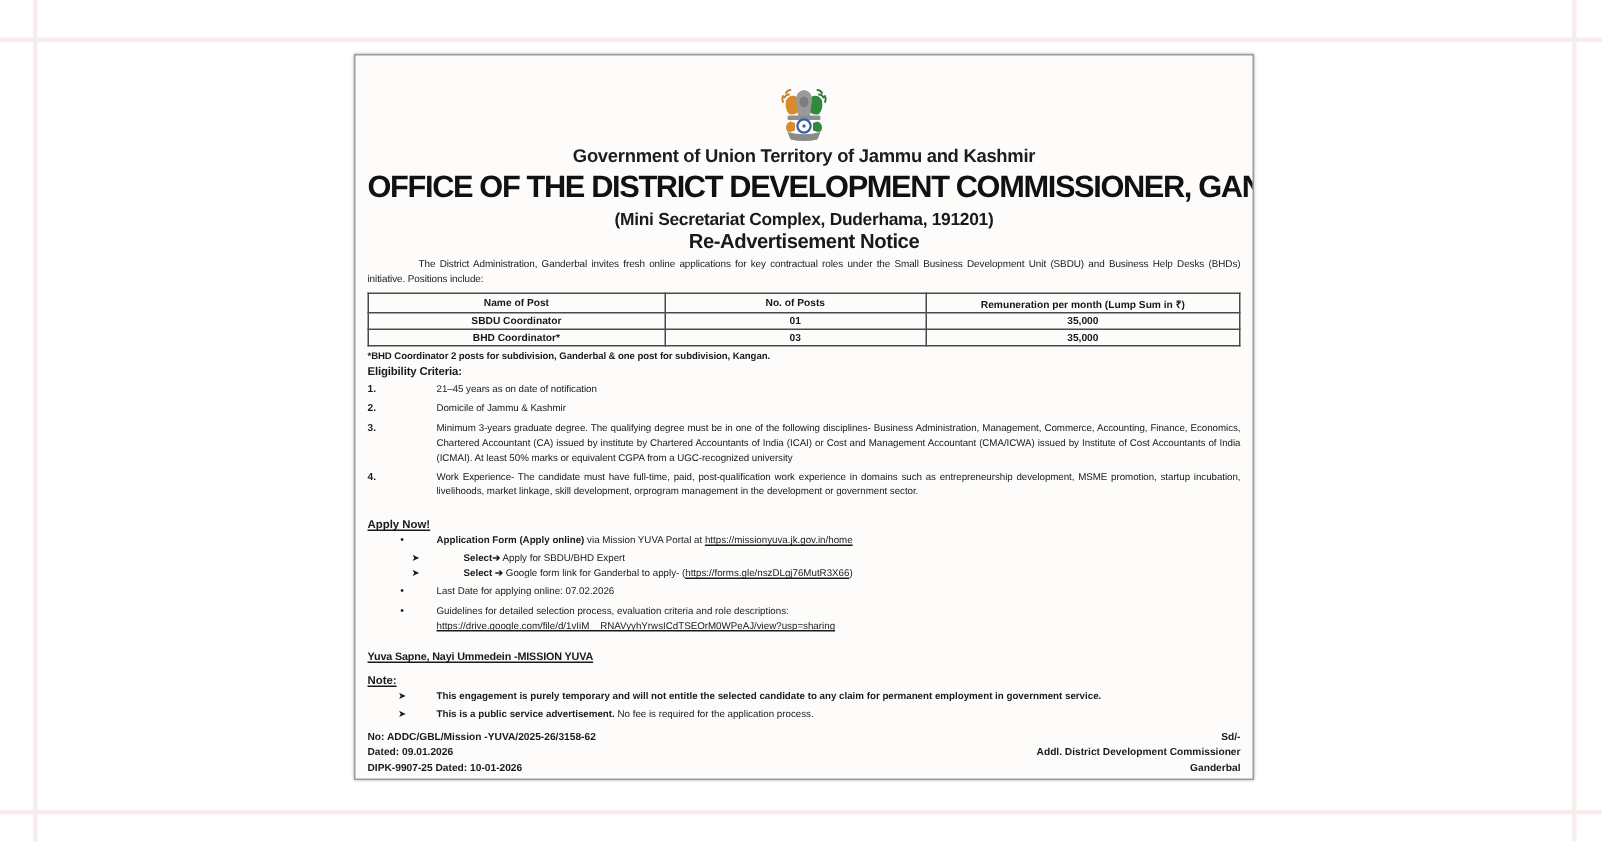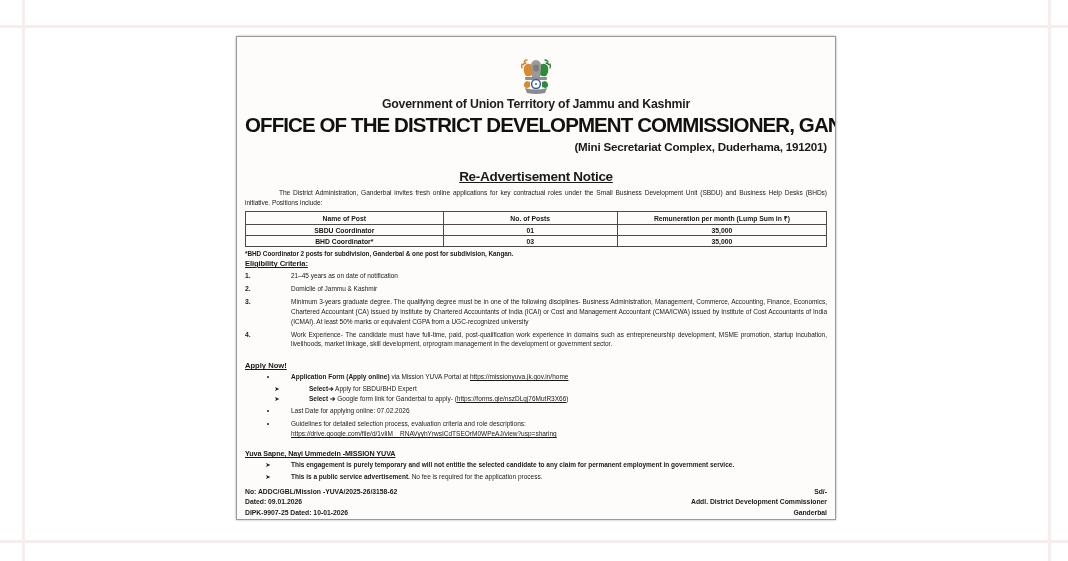--- a/index.html
+++ b/index.html
@@ -75,33 +75,32 @@
   .office-line {
     text-align: center;
     font-size: 20.5px;
     font-weight: bold;
     letter-spacing: -0.9px;
     color: #111111;
     margin-top: 2px;
     white-space: nowrap;
   }
   .address-line {
-    text-align: right;
+    text-align: center;
     font-size: 11.6px;
     font-weight: bold;
     letter-spacing: -0.2px;
     margin-top: 3px;
   }
   .notice-title {
     text-align: center;
     font-size: 13.5px;
     font-weight: bold;
-    text-decoration: underline;
     letter-spacing: -0.3px;
-    margin-top: 16px;
+    margin-top: 0;
   }
 
   
   .intro {
     font-size: 6.6px;
     line-height: 1.45;
     text-align: justify;
     margin-top: 4px;
     text-indent: 34px;
     letter-spacing: -0.05px;
@@ -129,21 +128,20 @@
     font-size: 6.4px;
     font-weight: bold;
     margin-top: 3px;
     letter-spacing: -0.05px;
   }
 
   
   .section-head {
     font-size: 7.6px;
     font-weight: bold;
-    text-decoration: underline;
     margin-top: 2px;
     letter-spacing: -0.1px;
   }
   .crit-row {
     display: flex;
     margin-top: 3px;
     font-size: 6.5px;
     line-height: 1.5;
   }
   .crit-num {
@@ -375,20 +373,21 @@
     <div class="bullet-mark">•</div>
     <div class="bullet-body">Guidelines for detailed selection process, evaluation criteria and role descriptions:</div>
   </div>
 
   <div class="link-line">
     <a class="lnk" href="#">https://drive.google.com/file/d/1vIiM__RNAVyyhYrwsICdTSEOrM0WPeAJ/view?usp=sharing</a>
   </div>
 
   <div class="tagline">Yuva Sapne, Nayi Ummedein -MISSION YUVA</div>
 
+  <div class="note-head">Note:</div>
 
   <div class="note-row">
     <div class="note-mark">➤</div>
     <div class="note-body">
       <span class="note-bold">This engagement is purely temporary and will not entitle the selected candidate to any claim for permanent employment in government service.</span><span></span>
     </div>
   </div>
 
   <div class="note-row">
     <div class="note-mark">➤</div>

